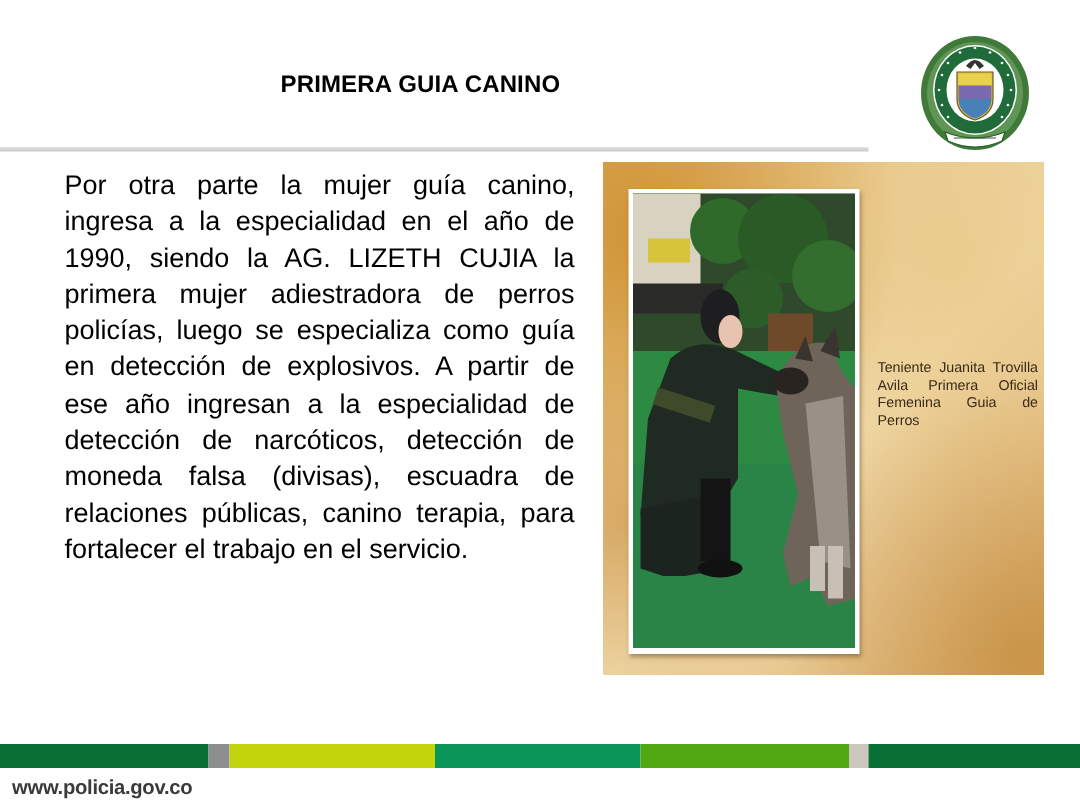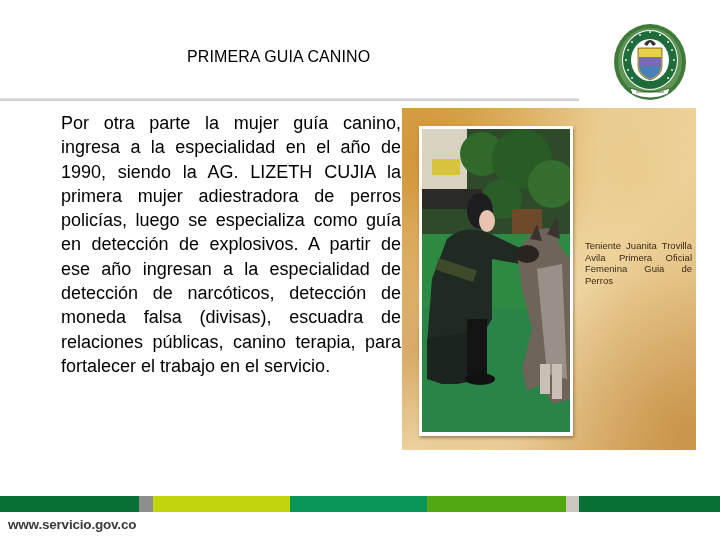--- a/index.html
+++ b/index.html
@@ -3,32 +3,32 @@
   <meta charset="utf-8">
   <style>
     html, body { margin: 0; padding: 0; }
     body {
       width: 720px; height: 540px; position: relative; overflow: hidden;
       background: #ffffff;
       font-family: "Liberation Sans", sans-serif;
     }
     .title {
       position: absolute; left: 187px; top: 48px;
-      font-size: 16px; font-weight: normal; color: #000;
+      font-size: 16px; font-weight: bold; color: #000;
       letter-spacing: 0.1px; white-space: nowrap;
     }
     .rule {
       position: absolute; left: 0; top: 98px; width: 579px; height: 3px;
       background: linear-gradient(#e4e4e4, #c8c8c8);
     }
     .emblem {
       position: absolute; left: 612px; top: 22px; width: 76px; height: 80px;
     }
     .body-text {
-      position: absolute; left: 61px; top: 111px; width: 340px;
+      position: absolute; left: 43px; top: 111px; width: 340px;
       font-size: 18px; line-height: 24.3px; color: #000;
       text-align: justify; text-align-last: left;
     }
     .parchment {
       position: absolute; left: 402px; top: 108px; width: 294px; height: 342px;
       background:
         radial-gradient(ellipse at 10% 15%, rgba(205,140,40,0.85), rgba(205,140,40,0) 45%),
         radial-gradient(ellipse at 95% 95%, rgba(190,130,50,0.6), rgba(190,130,50,0) 40%),
         radial-gradient(ellipse at 5% 70%, rgba(200,140,60,0.6), rgba(200,140,60,0) 35%),
         radial-gradient(ellipse at 80% 20%, rgba(230,190,110,0.4), rgba(230,190,110,0) 50%),
@@ -146,13 +146,13 @@
 <div class="color-bar">
   <div class="seg" style="width:139px;background:#0a7136"></div>
   <div class="seg" style="width:14px;background:#8e8e8e"></div>
   <div class="seg" style="width:137px;background:#c2d40c"></div>
   <div class="seg" style="width:137px;background:#0a9558"></div>
   <div class="seg" style="width:139px;background:#52a812"></div>
   <div class="seg" style="width:13px;background:#cbc7bc"></div>
   <div class="seg" style="width:141px;background:#0a7136"></div>
 </div>
 
-<div class="url">www.servicio.gov.co</div>
+<div class="url">www.policia.gov.co</div>
 
 </body></html>

